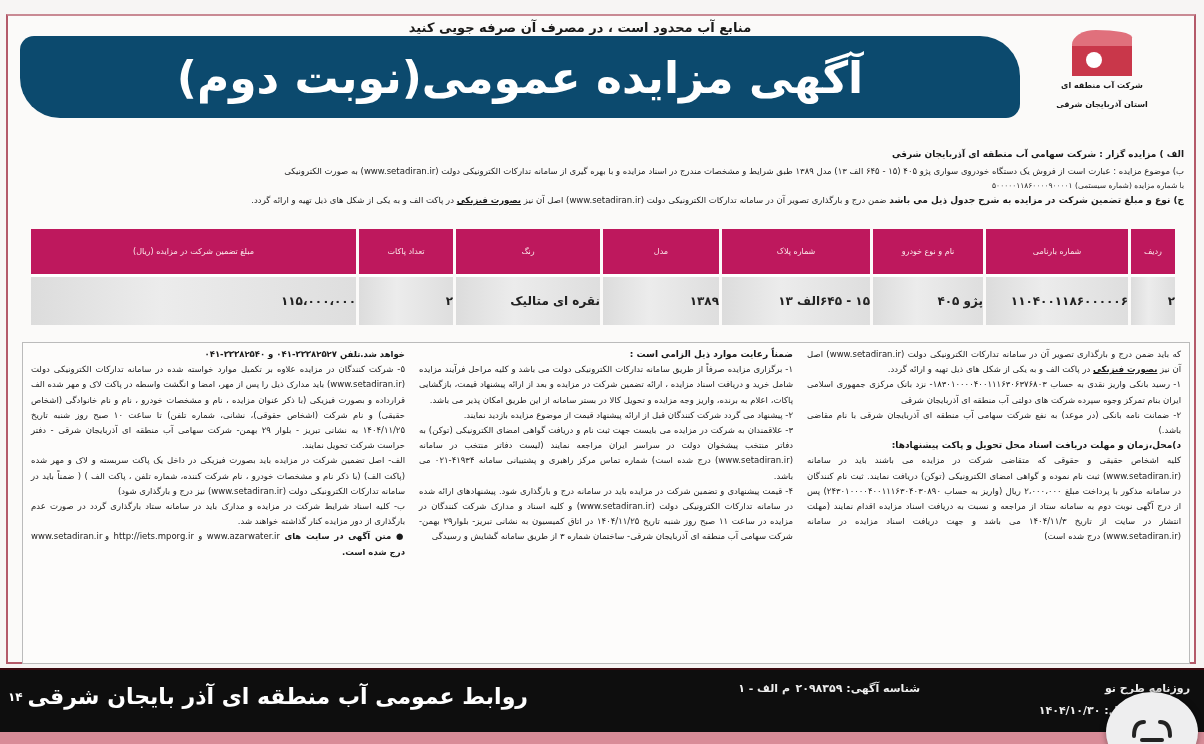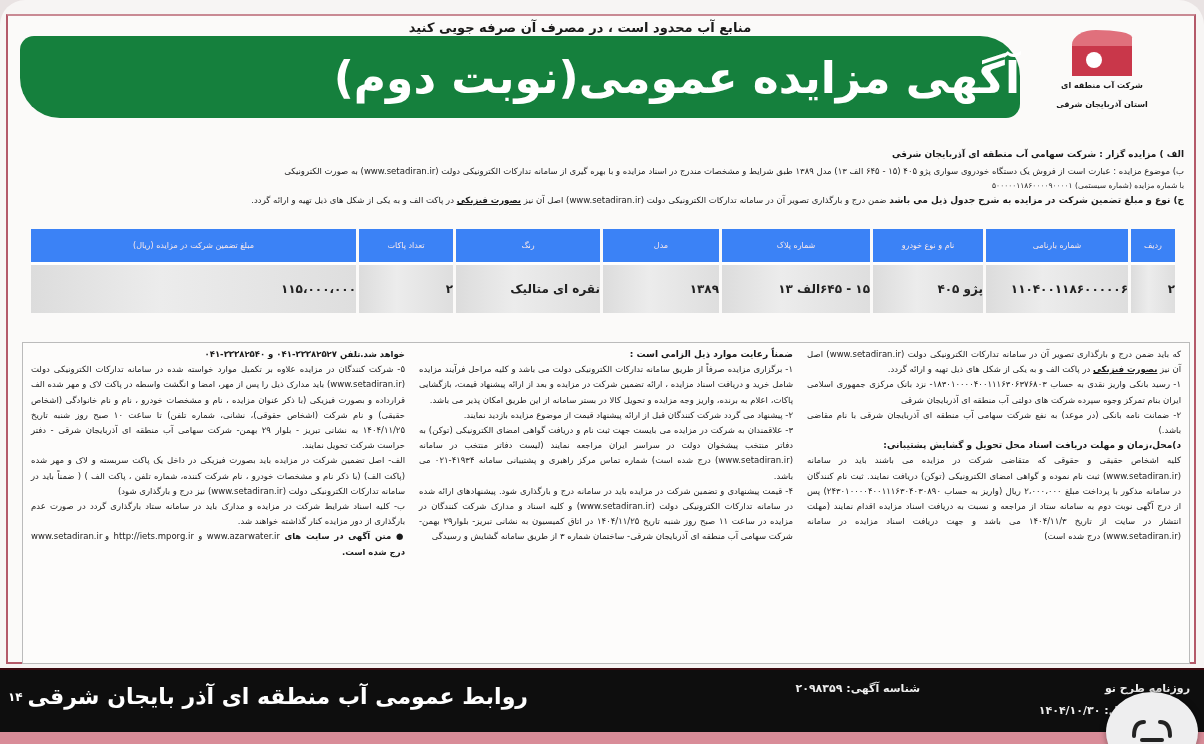--- a/index.html
+++ b/index.html
@@ -1,33 +1,33 @@
 <!DOCTYPE html>
 <html><head>
 <meta charset="utf-8">
 <style>
   * { box-sizing: border-box; margin: 0; padding: 0; }
   html, body { width: 1204px; height: 744px; overflow: hidden; background: #e9e3e3; }
   body { font-family: "DejaVu Sans", sans-serif; color: #1a1a1a; position: relative; }
-  .page { position: absolute; left: 0; top: 0; width: 1204px; height: 744px; background: #f7f5f4; border-radius: 25px; }
+  .page { position: absolute; left: 0; top: 0; width: 1204px; height: 744px; background: #f7f5f4; }
   .frame { position: absolute; left: 6px; top: 14px; width: 1190px; height: 650px; border: 2px solid #b45a6a; border-top-color: #c98a94; background: #fbfaf9; }
   .slogan { position: absolute; top: 20px; left: 300px; width: 560px; text-align: center; font-size: 13px; font-weight: bold; direction: rtl; }
-  .banner { position: absolute; left: 20px; top: 36px; width: 1000px; height: 82px; background: #15803d; border-radius: 14px 40px 14px 40px; display: flex; align-items: center; justify-content: flex-end; }
+  .banner { position: absolute; left: 20px; top: 36px; width: 1000px; height: 82px; background: #0c4a6e; border-radius: 14px 40px 14px 40px; display: flex; align-items: center; justify-content: center; }
   .banner-title { color: #fff; font-size: 44px; font-weight: bold; direction: rtl; letter-spacing: 1px; }
   .logo { position: absolute; left: 1056px; top: 30px; width: 92px; height: 90px; text-align: center; }
   .logo-mark { width: 60px; height: 46px; margin: 0 auto; position: relative; }
   .logo-wave { position: absolute; left: 0; top: 0; width: 60px; height: 18px; background: #e0707c; border-radius: 40% 60% 0 0 / 80% 40% 0 0; }
   .logo-body { position: absolute; left: 0; top: 16px; width: 60px; height: 30px; background: #c9374a; }
   .logo-dot { position: absolute; left: 14px; top: 6px; width: 16px; height: 16px; background: #fff; border-radius: 50%; }
   .logo-text { font-size: 8px; font-weight: bold; direction: rtl; line-height: 11px; margin-top: 4px; }
   .intro { position: absolute; right: 20px; top: 146px; width: 1170px; direction: rtl; font-size: 8.5px; line-height: 17px; }
   .intro .bold { font-weight: bold; font-size: 9px; }
   .intro u { font-weight: bold; }
   table.auction { position: absolute; left: 28px; top: 229px; width: 1150px; border-collapse: separate; border-spacing: 3px 0; direction: rtl; }
-  table.auction th { background: #3b82f6; color: #fbe9ea; font-size: 8px; height: 36px; font-weight: normal; border-bottom: 3px solid #fff; }
+  table.auction th { background: #be185d; color: #fbe9ea; font-size: 8px; height: 48px; font-weight: normal; border-bottom: 3px solid #fff; }
   table.auction td { background: linear-gradient(90deg,#dcdcdc,#ececec 40%,#dedede); height: 48px; text-align: right; font-weight: bold; font-size: 12px; color: #222; }
   .cols { position: absolute; left: 22px; top: 342px; width: 1168px; height: 322px; direction: rtl; display: flex; gap: 14px; border: 1px solid #bbb; padding: 4px 8px; background: #fdfcfb; }
   .col { flex: 1; font-size: 8.5px; line-height: 15.2px; text-align: justify; }
   .col .b { font-weight: bold; }
   .col .head { font-weight: bold; font-size: 9px; }
   .col u { font-weight: bold; }
   .footer { position: absolute; left: 0; top: 668px; width: 1204px; height: 64px; background: #0e0e0e; border-top: 2px solid #3a0a10; }
   .footer-bottom { position: absolute; left: 0; top: 732px; width: 1204px; height: 12px; background: #d98c98; }
   .f-right { position: absolute; right: 14px; top: 8px; direction: rtl; color: #eee; font-size: 11px; line-height: 22px; font-weight: bold; }
   .f-mid1 { position: absolute; left: 620px; top: 8px; direction: rtl; color: #eee; font-size: 11px; line-height: 22px; font-weight: bold; text-align: right; width: 300px; }
@@ -101,21 +101,21 @@
 
   <div class="cols">
     <div class="col">
       <p>
         <span>که باید ضمن درج و بارگذاری تصویر آن در سامانه تدارکات الکترونیکی دولت (www.setadiran.ir) اصل آن نیز</span>
         <u>بصورت فیزیکی</u>
         <span>در پاکت الف و به یکی از شکل های ذیل تهیه و ارائه گردد.</span>
       </p>
       <p>۱- رسید بانکی واریز نقدی به حساب ۱۸۳۰۱۰۰۰۰۴۰۰۱۱۱۶۳۰۶۳۷۶۸۰۳- نزد بانک مرکزی جمهوری اسلامی ایران بنام تمرکز وجوه سپرده شرکت های دولتی آب منطقه ای آذربایجان شرقی</p>
       <p>۲- ضمانت نامه بانکی (در موعد) به نفع شرکت سهامی آب منطقه ای آذربایجان شرقی با نام مقاضی باشد.)</p>
-      <p class="head">د)محل،زمان و مهلت دریافت اسناد محل تحویل و گشایش پشتیبانی:</p>
+      <p class="head">د)محل،زمان و مهلت دریافت اسناد محل تحویل و پاکت پیشنهادها:</p>
       <p>کلیه اشخاص حقیقی و حقوقی که متقاضی شرکت در مزایده می باشند باید در سامانه (www.setadiran.ir) ثبت نام نموده و گواهی امضای الکترونیکی (توکن) دریافت نمایند. ثبت نام کنندگان در سامانه مذکور با پرداخت مبلغ ۲،۰۰۰،۰۰۰ ریال (واریز به حساب ۲۴۳۰۱۰۰۰۰۴۰۰۱۱۱۶۳۰۴۰۳۰۸۹۰) پس از درج آگهی نوبت دوم به سامانه ستاد از مراجعه و نسبت به دریافت اسناد مزایده اقدام نمایند (مهلت انتشار در سایت از تاریخ ۱۴۰۴/۱۱/۳ می باشد و جهت دریافت اسناد مزایده در سامانه (www.setadiran.ir) درج شده است)</p>
     </div>
     <div class="col">
       <p class="head">ضمناً رعایت موارد ذیل الزامی است :</p>
       <p>۱- برگزاری مزایده صرفاً از طریق سامانه تدارکات الکترونیکی دولت می باشد و کلیه مراحل فرآیند مزایده شامل خرید و دریافت اسناد مزایده ، ارائه تضمین شرکت در مزایده و بعد از ارائه پیشنهاد قیمت، بازگشایی پاکات، اعلام به برنده، واریز وجه مزایده و تحویل کالا در بستر سامانه از این طریق امکان پذیر می باشد.</p>
       <p>۲- پیشنهاد می گردد شرکت کنندگان قبل از ارائه پیشنهاد قیمت از موضوع مزایده بازدید نمایند.</p>
       <p>۳- علاقمندان به شرکت در مزایده می بایست جهت ثبت نام و دریافت گواهی امضای الکترونیکی (توکن) به دفاتر منتخب پیشخوان دولت در سراسر ایران مراجعه نمایند (لیست دفاتر منتخب در سامانه (www.setadiran.ir) درج شده است) شماره تماس مرکز راهبری و پشتیبانی سامانه ۴۱۹۳۴-۰۲۱ می باشد.</p>
       <p>۴- قیمت پیشنهادی و تضمین شرکت در مزایده باید در سامانه درج و بارگذاری شود. پیشنهادهای ارائه شده در سامانه تدارکات الکترونیکی دولت (www.setadiran.ir) و کلیه اسناد و مدارک شرکت کنندگان در مزایده در ساعت ۱۱ صبح روز شنبه تاریخ ۱۴۰۴/۱۱/۲۵ در اتاق کمیسیون به نشانی تبریز- بلوار۲۹ بهمن- شرکت سهامی آب منطقه ای آذربایجان شرقی- ساختمان شماره ۳ از طریق سامانه گشایش و رسیدگی</p>
     </div>
     <div class="col">
@@ -137,20 +137,21 @@
 
   <div class="footer">
     <div class="f-right">
       <div>روزنامه طرح نو</div>
       <div>تاریخ نوبت اول: ۱۴۰۴/۱۰/۳۰</div>
     </div>
     <div class="f-mid1">
       <div>شناسه آگهی: ۲۰۹۸۳۵۹</div>
     </div>
     <div class="f-mid2">
+      <div>م الف - ۱</div>
     </div>
     <div class="f-left">
       <span>روابط عمومی آب منطقه ای آذر بایجان شرقی</span>
       <span class="pg">۱۴</span>
     </div>
   </div>
   <div class="footer-bottom"></div>
 
   <div class="overlay-btn">
     <svg width="48" height="30" viewBox="0 0 48 30">

